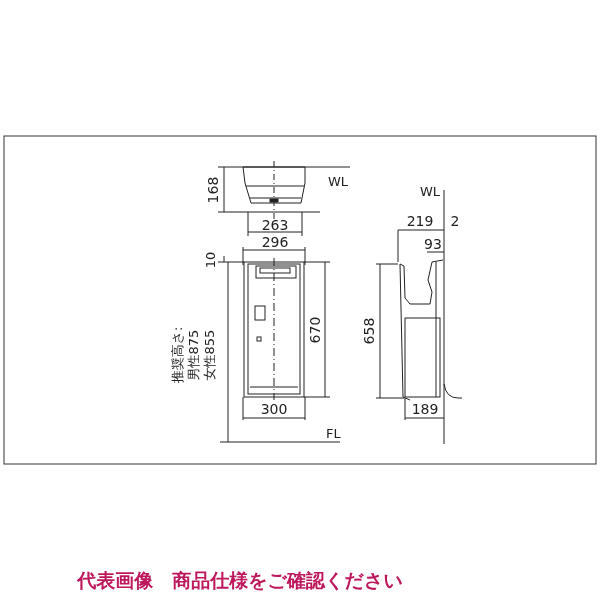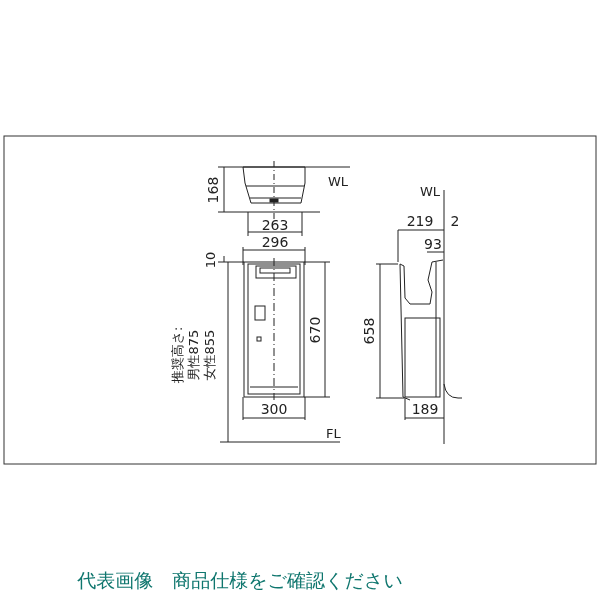--- a/index.html
+++ b/index.html
@@ -1,18 +1,18 @@
 <!DOCTYPE html>
 <html><head>
 <meta charset="utf-8">
 <style>
   html, body { margin:0; padding:0; background:#fff; }
   body { width:600px; height:600px; position:relative; overflow:hidden; font-family:"DejaVu Sans", sans-serif; }
   .frame { position:absolute; left:0; top:0; }
-  .caption { position:absolute; left:0; width:480px; top:568px; text-align:center; font-size:19px; color:#0f766e; letter-spacing:0px; }
+  .caption { position:absolute; left:0; width:480px; top:568px; text-align:center; font-size:19px; color:#be185d; letter-spacing:0px;font-weight:bold; }
   svg text { font-family:"DejaVu Sans", sans-serif; fill:#222; }
 </style>
 </head>
 <body>
 
 <svg class="frame" width="600" height="600" viewBox="0 0 600 600" xmlns="http://www.w3.org/2000/svg">
 
   <rect x="4" y="136" width="592" height="328" fill="none" stroke="#333" stroke-width="1"></rect>
 
   <g stroke="#222" fill="none" stroke-width="1">

